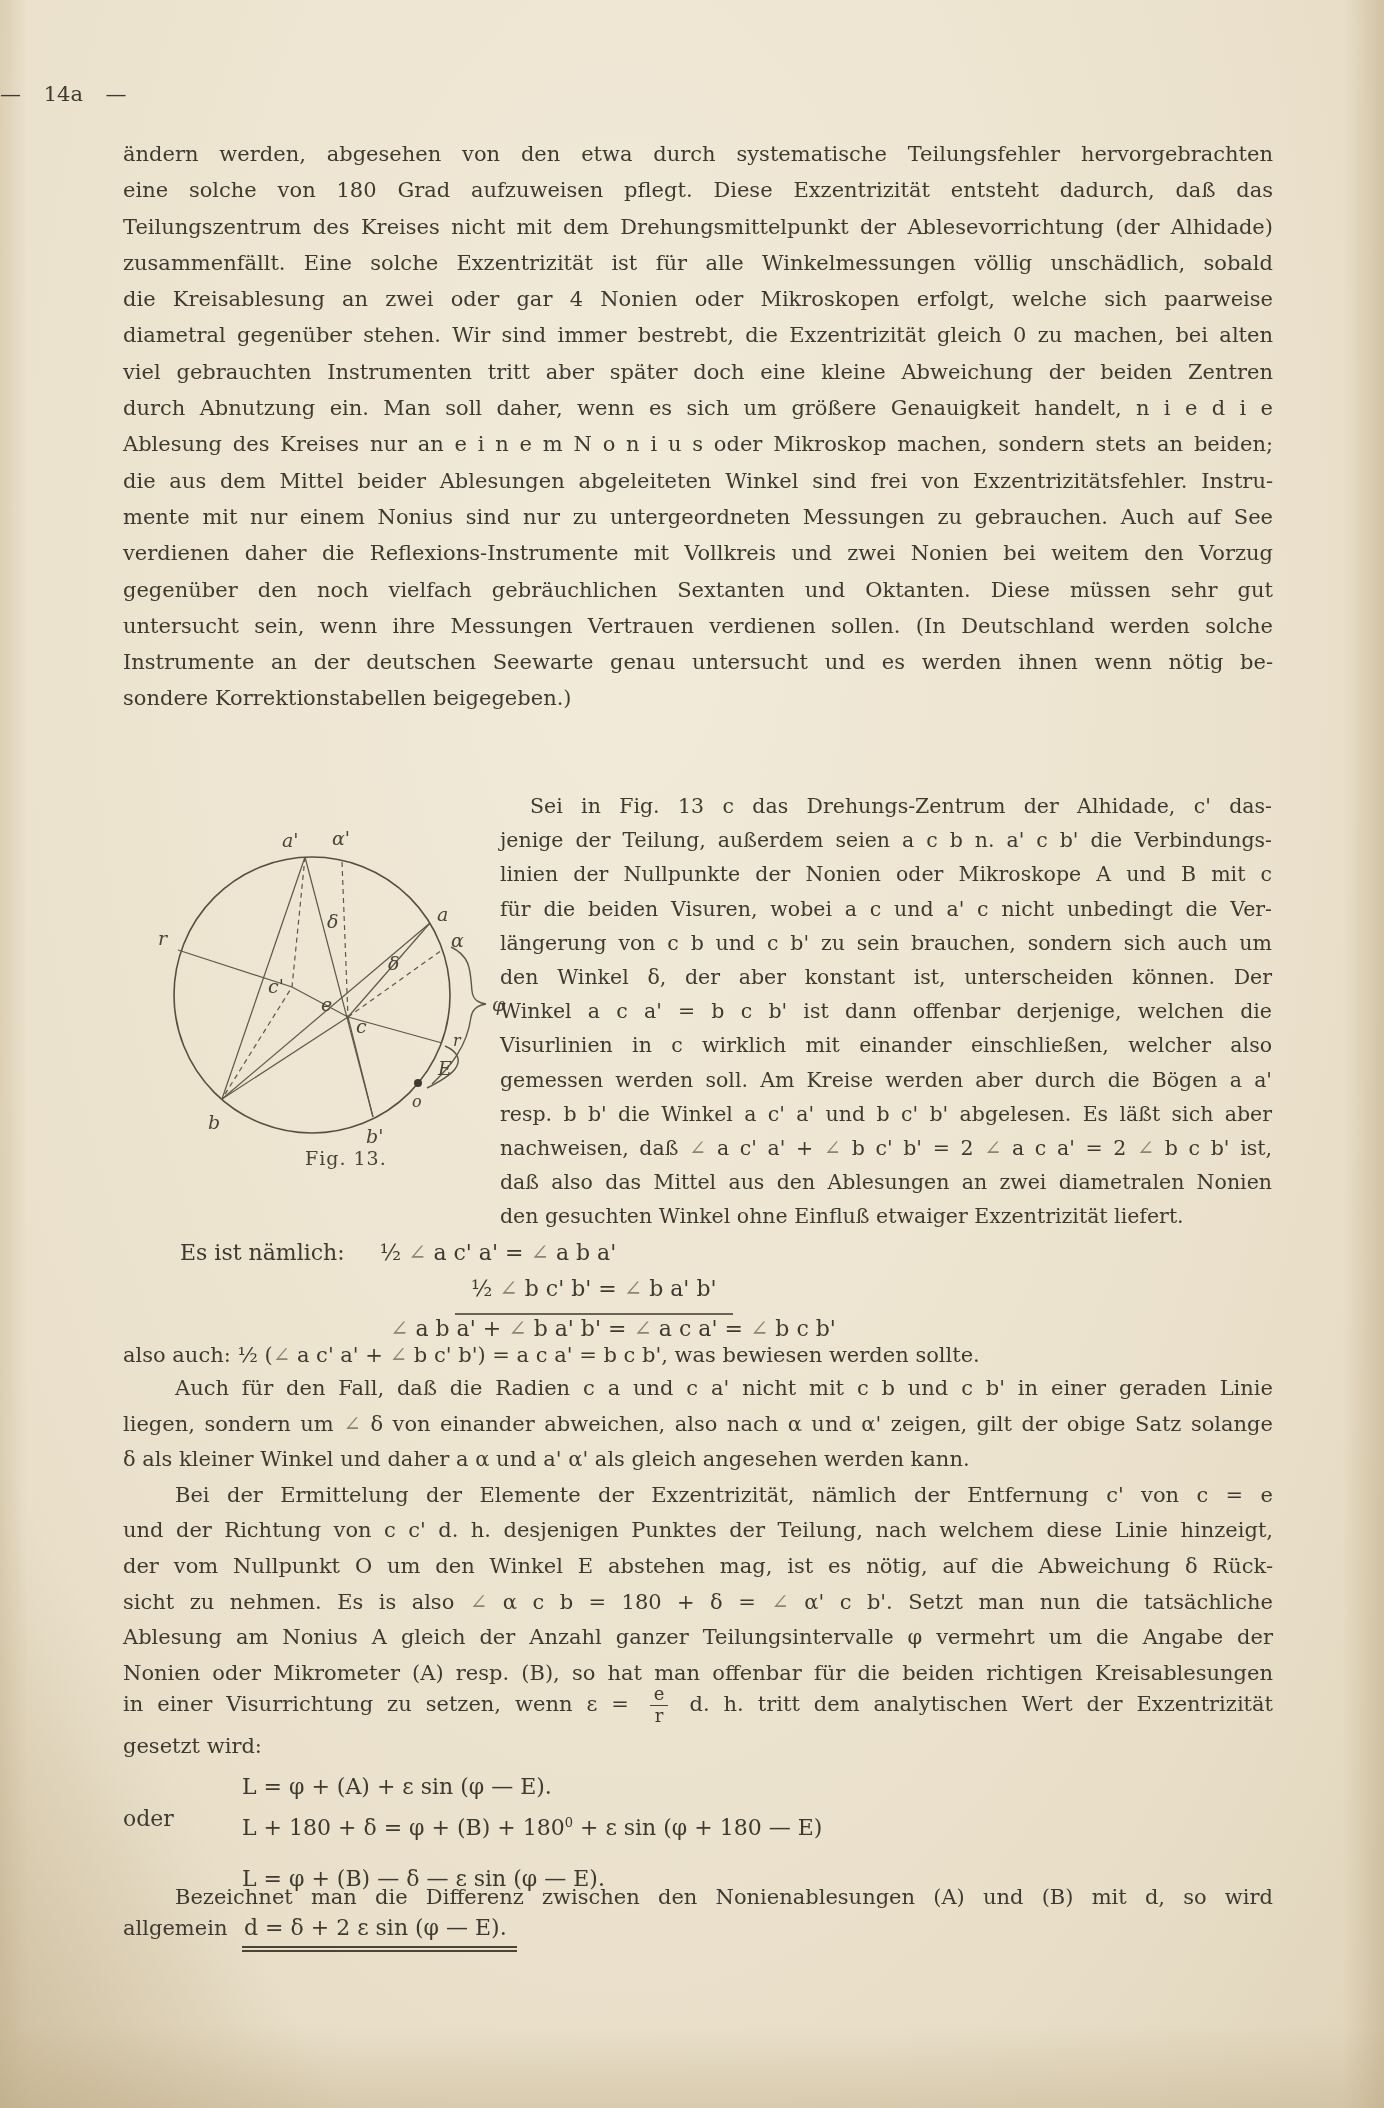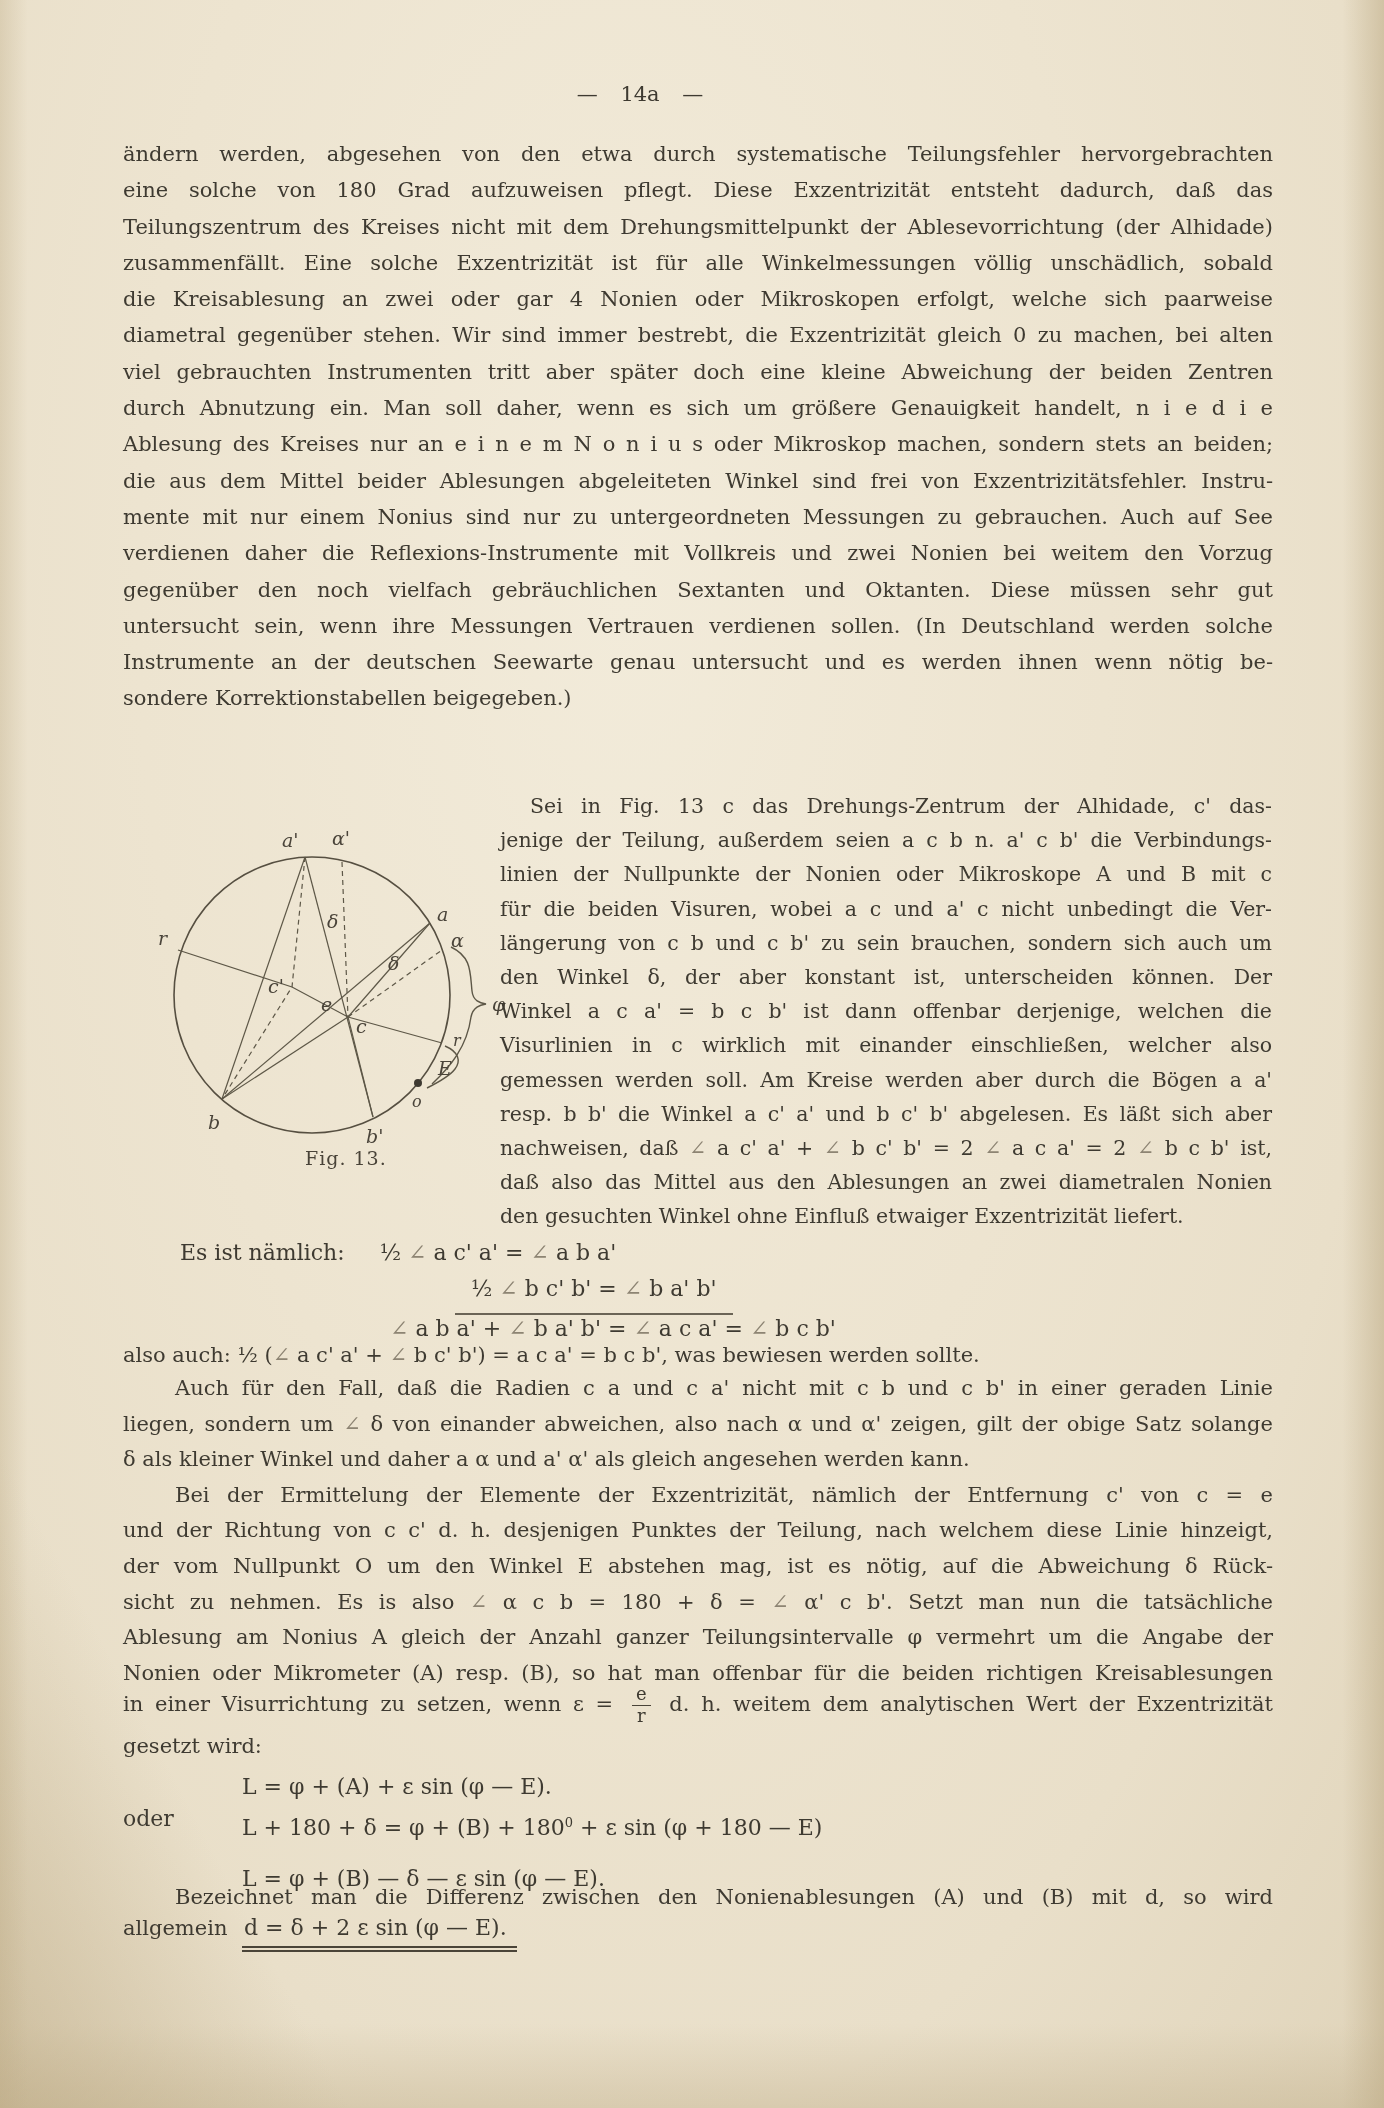--- a/index.html
+++ b/index.html
@@ -46,21 +46,21 @@
   svg text{font-family:"DejaVu Serif","DejaVu Sans",serif;}
   .figlbl{font-style:italic;font-size:19px;fill:#4a443a;}
   .figlbl-sm{font-style:italic;font-size:16px;fill:#4a443a;}
   .caption{font-size:19px;fill:#494338;letter-spacing:1px;}
 </style>
 </head>
 <body>
 
 <div id="page">
 
-  <div class="abs" style="left:0;top:82px;width:1280px;text-align:center;font-size:21px;word-spacing:16px;">—  14a  —</div>
+  <div class="abs" style="left:0;top:82px;width:1280px;text-align:left;font-size:21px;word-spacing:16px;">—  14a  —</div>
 
   <div id="paragraph1" class="abs">
     <div class="line">ändern werden, abgesehen von den etwa durch systematische Teilungsfehler hervorgebrachten</div>
     <div class="line">eine solche von 180 Grad aufzuweisen pflegt.  Diese Exzentrizität entsteht dadurch, daß das</div>
     <div class="line">Teilungszentrum des Kreises nicht mit dem Drehungsmittelpunkt der Ablesevorrichtung (der Alhidade)</div>
     <div class="line">zusammenfällt.  Eine solche Exzentrizität ist für alle Winkelmessungen völlig unschädlich, sobald</div>
     <div class="line">die Kreisablesung an zwei oder gar 4 Nonien oder Mikroskopen erfolgt, welche sich paarweise</div>
     <div class="line">diametral gegenüber stehen.  Wir sind immer bestrebt, die Exzentrizität gleich 0 zu machen, bei alten</div>
     <div class="line">viel gebrauchten Instrumenten tritt aber später doch eine kleine Abweichung der beiden Zentren</div>
     <div class="line">durch Abnutzung ein.  Man soll daher, wenn es sich um größere Genauigkeit handelt, n i e  d i e</div>
@@ -156,21 +156,21 @@
     <div class="line">Ablesung am Nonius A gleich der Anzahl ganzer Teilungsintervalle φ vermehrt um die Angabe der</div>
     <div class="line">Nonien oder Mikrometer (A) resp. (B), so hat man offenbar für die beiden richtigen Kreisablesungen</div>
   </div>
 
   <div id="fracline" class="abs">
     <span>in einer Visurrichtung zu setzen, wenn ε =</span>
     <span class="frac">
         <span class="num">e</span>
         <span class="den">r</span>
       </span>
-    <span>d. h. weitem dem analytischen Wert der Exzentrizität</span>
+    <span>d. h. tritt dem analytischen Wert der Exzentrizität</span>
   </div>
   <div class="abs" style="left:123px;top:1734px;font-size:21px;">gesetzt wird:</div>
 
   <div class="abs formula" style="left:242px;top:1772px;">L = φ + (A) + ε sin (φ — E).</div>
   <div class="abs formula" style="left:242px;top:1808px;">
     <span>L + 180 + δ = φ +  (B) + 180</span><sup>0</sup><span> + ε sin (φ + 180 — E)</span>
   </div>
   <div class="abs formula" style="left:123px;top:1804px;">oder</div>
   <div class="abs formula" style="left:242px;top:1844px;margin-top:20px;">L = φ + (B) — δ — ε sin (φ — E).</div>
 

